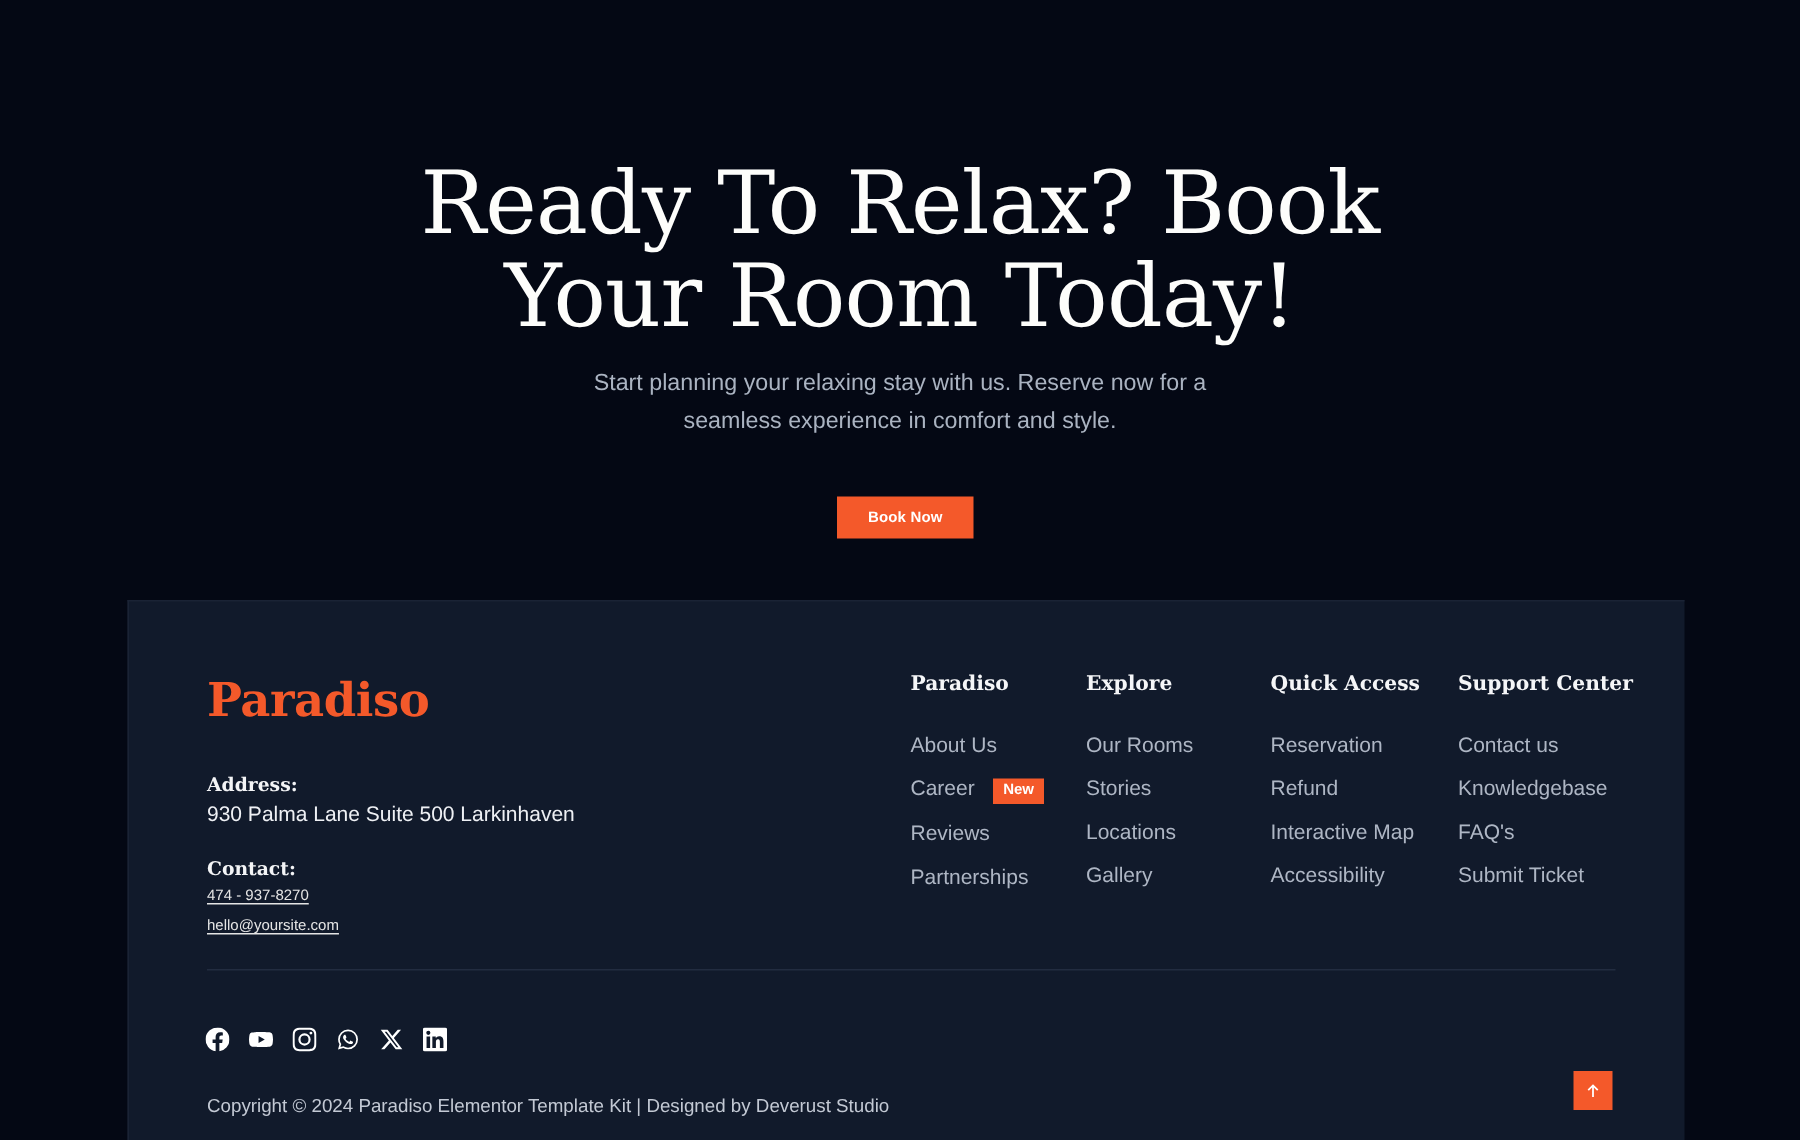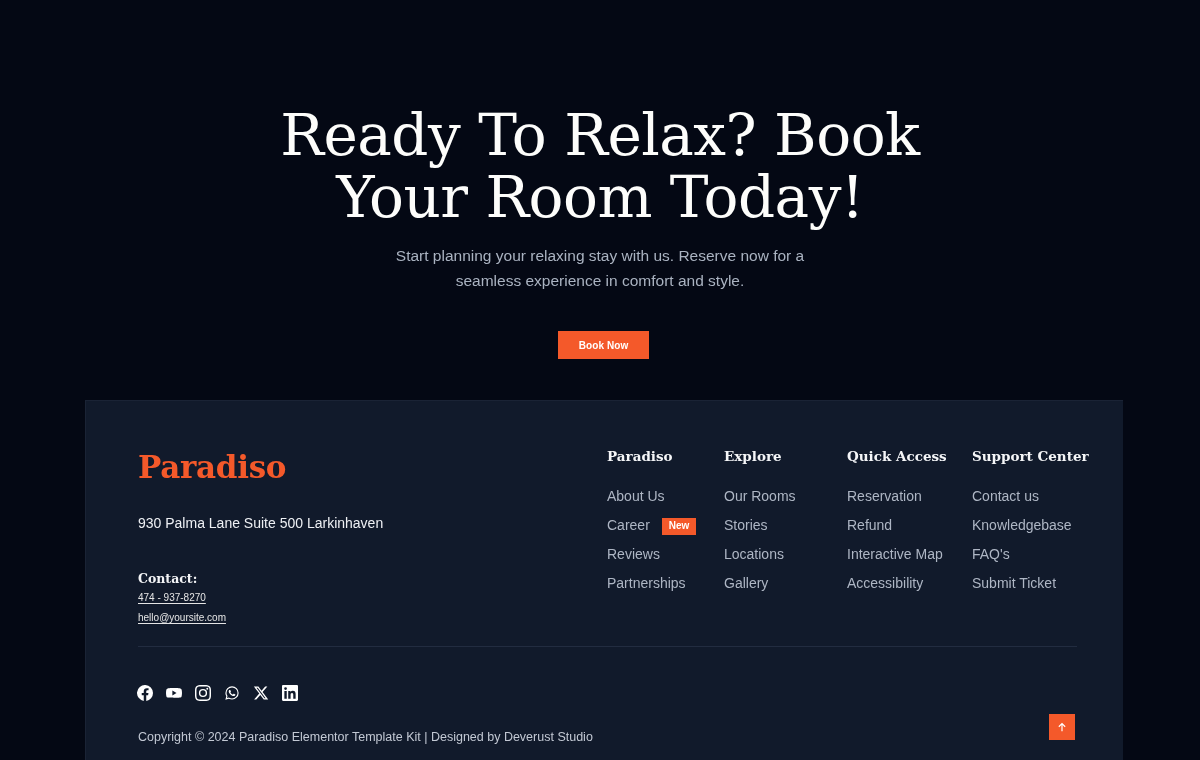--- a/index.html
+++ b/index.html
@@ -181,20 +181,21 @@
     </p>
 
     <button class="cta-btn">Book Now</button>
   </section>
 
   <footer class="footer">
 
     <div class="brand">Paradiso</div>
 
     <div class="addr-block">
+      <div class="info-label">Address:</div>
       <div class="info-value">930 Palma Lane Suite 500 Larkinhaven</div>
     </div>
 
     <div class="ct-block">
       <div class="info-label">Contact:</div>
       <a class="info-link">474 - 937-8270</a>
       <a class="info-link">hello@yoursite.com</a>
     </div>
 
     <nav class="col col-company">

